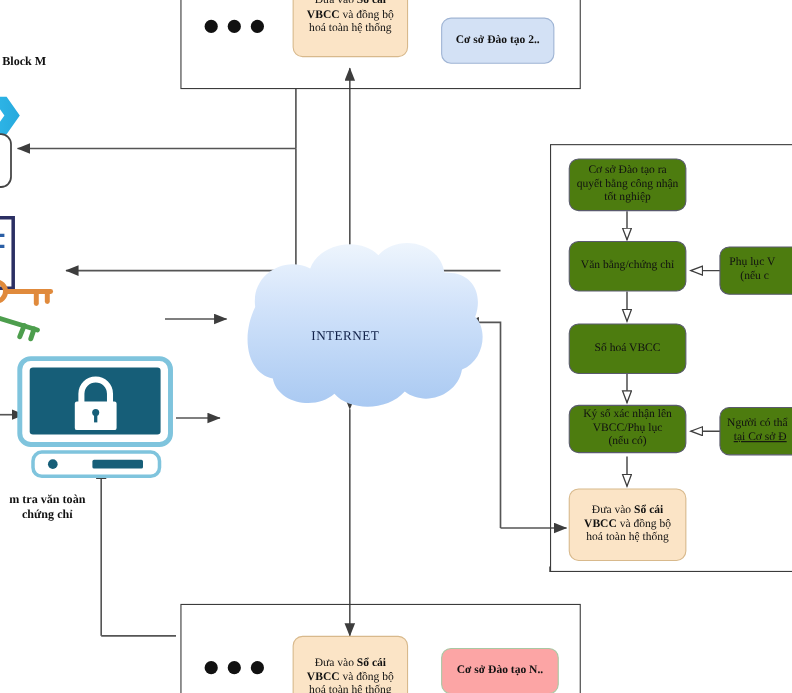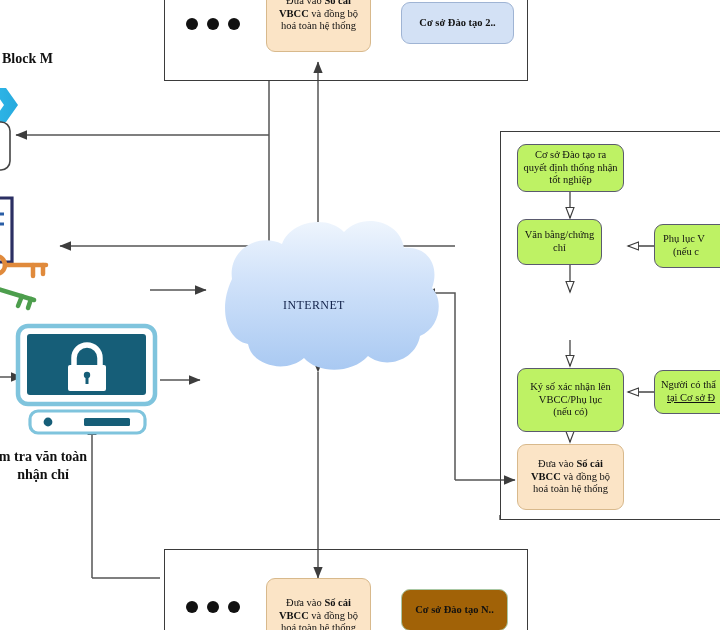--- a/index.html
+++ b/index.html
@@ -10,37 +10,37 @@
   }
   #stage{position:absolute;left:0;top:0;width:720px;height:630px;overflow:hidden;background:#fff;}
 
   
   .panel{position:absolute;border:1.6px solid #3b3b3b;background:transparent;box-sizing:border-box;}
 
   
   .node{
     position:absolute;box-sizing:border-box;
     display:flex;align-items:center;justify-content:center;text-align:center;
-    border:1.3px solid #5a5a6e;border-radius:9px;background:#bef264;
+    border:1.3px solid #5a5a6e;border-radius:9px;background:#4d7c0f;
     font-size:10.5px;line-height:1.22;color:#111;padding:3px 4px;
   }
   .node.orange{background:#fbe4c6;border-color:#d8b98c;}
   .node.blue{background:#d3e1f5;border-color:#9fb4d4;}
-  .node.green{background:#a16207;border-color:#a9c7a3;}
+  .node.green{background:#fca5a5;border-color:#a9c7a3;}
   .node .inner{width:100%;}
   .node b{font-weight:bold;}
 
   
   .dots{position:absolute;display:flex;gap:9px;align-items:center;}
   .dots i{display:block;width:12px;height:12px;border-radius:50%;background:#111;}
 
   
   svg.layer{position:absolute;left:0;top:0;width:720px;height:630px;pointer-events:none;overflow:visible;}
 
-  .lbl{position:absolute;font-size:14px;font-weight:bold;color:#111;line-height:1.25;text-align:center;}
+  .lbl{position:absolute;font-size:11px;font-weight:bold;color:#111;line-height:1.25;text-align:center;}
   .cloudtxt{
     position:absolute;font-family:"Liberation Serif",serif;font-weight:normal;
     font-size:12px;color:#12224a;letter-spacing:.4px;
   }
 </style>
 </head>
 <body>
 
 <div id="stage">
 
@@ -171,21 +171,21 @@
   </div>
 
   <div class="node orange" style="left:266px;top:-24px;width:105px;height:76px;">
     <div class="inner">
       <span>Đưa vào </span><b>Sổ cái</b><br>
       <b>VBCC</b><span> và đồng bộ</span><br>
       <span>hoá toàn hệ thống</span>
     </div>
   </div>
 
-  <div class="node blue" style="left:401px;top:2px;width:113px;height:42px;font-weight:bold;">
+  <div class="node blue" style="left:401px;top:16px;width:103px;height:42px;font-weight:bold;">
     <span>Cơ sở Đào tạo 2..</span>
   </div>
 
   <div class="dots" style="left:186px;top:601px;">
     <i></i>
     <i></i>
     <i></i>
   </div>
 
   <div class="node orange" style="left:266px;top:578px;width:105px;height:76px;">
@@ -196,31 +196,34 @@
     </div>
   </div>
 
   <div class="node green" style="left:401px;top:589px;width:107px;height:42px;font-weight:bold;">
     <span>Cơ sở Đào tạo N..</span>
   </div>
 
   <div class="node" style="left:517px;top:144px;width:107px;height:48px;">
     <div class="inner">
       <span>Cơ sở Đào tạo ra</span><br>
-      <span>quyết định thống nhận</span><br>
+      <span>quyết bằng công nhận</span><br>
       <span>tốt nghiệp</span>
     </div>
   </div>
 
-  <div class="node" style="left:517px;top:219px;width:85px;height:46px;justify-content:flex-end;">
+  <div class="node" style="left:517px;top:219px;width:107px;height:46px;">
     <span>Văn bằng/chứng chỉ</span>
   </div>
 
-
-  <div class="node" style="left:517px;top:368px;width:107px;height:64px;">
+  <div class="node" style="left:517px;top:294px;width:107px;height:46px;">
+    <span>Số hoá VBCC</span>
+  </div>
+
+  <div class="node" style="left:517px;top:368px;width:107px;height:44px;">
     <div class="inner">
       <span>Ký số xác nhận lên</span><br>
       <span>VBCC/Phụ lục</span><br>
       <span>(nếu có)</span>
     </div>
   </div>
 
   <div class="node orange" style="left:517px;top:444px;width:107px;height:66px;">
     <div class="inner">
       <span>Đưa vào </span><b>Sổ cái</b><br>
@@ -242,16 +245,16 @@
       <span style="padding-left:6px;display:inline-block;text-decoration:underline;">tại Cơ sở Đ</span>
     </div>
   </div>
 
   <div class="cloudtxt" style="left:283px;top:298px;">INTERNET</div>
 
   <div class="lbl" style="left:2px;top:50px;width:70px;text-align:left;">Block M</div>
 
   <div class="lbl" style="left:-6px;top:448px;width:98px;">
     <span>m tra văn toàn</span><br>
-    <span>nhận chỉ</span>
+    <span>chứng chỉ</span>
   </div>
 
 </div>
 
 </body></html>

